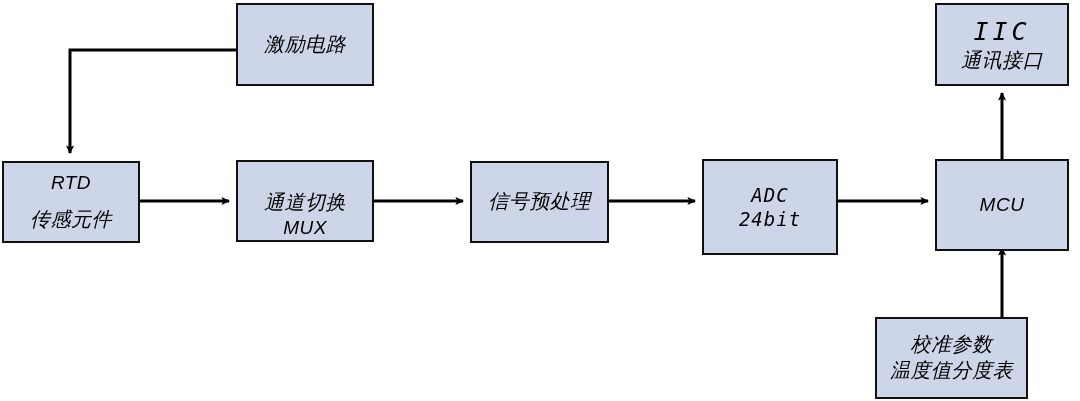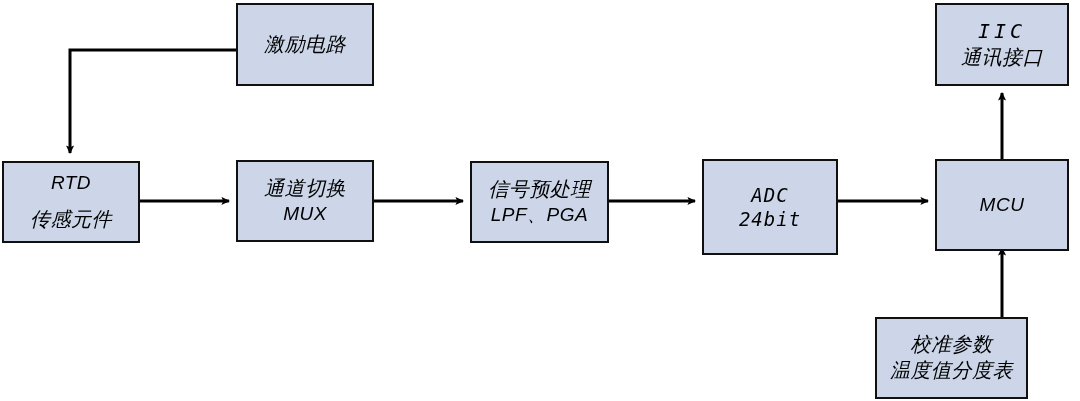--- a/index.html
+++ b/index.html
@@ -47,33 +47,33 @@
     font-size: 20px;
     letter-spacing: 0.5px;
   }
   .mono {
     font-family: "DejaVu Sans Mono", "Liberation Mono", monospace;
     font-size: 19px;
     letter-spacing: 1px;
   }
   .mono-wide {
     font-family: "DejaVu Sans Mono", "Liberation Mono", monospace;
-    font-size: 20px;
+    font-size: 25px;
     letter-spacing: 4px;
   }
   .sans {
     font-family: "Liberation Sans", "DejaVu Sans", sans-serif;
     font-size: 19px;
     letter-spacing: 0.5px;
   }
 
   
   #node-excitation   { left: 236px; top: 3px;   width: 138px; height: 83px; }
   #node-rtd          { left: 2px;   top: 161px; width: 138px; height: 82px; gap: 12px; }
-  #node-mux          { left: 236px; top: 160px; width: 138px; height: 82px; }
+  #node-mux          { left: 236px; top: 160px; width: 138px; height: 82px; justify-content: flex-end; }
   #node-preprocess   { left: 470px; top: 161px; width: 139px; height: 82px; }
   #node-adc          { left: 702px; top: 159px; width: 136px; height: 96px; }
   #node-mcu          { left: 935px; top: 159px; width: 134px; height: 92px; }
   #node-iic          { left: 935px; top: 3px;   width: 134px; height: 83px; }
   #node-calibration  { left: 875px; top: 317px; width: 153px; height: 82px; }
 </style>
 </head>
 <body>
 
 <div id="diagram-root">
@@ -109,21 +109,20 @@
     <span class="node-line cjk">传感元件</span>
   </div>
 
   <div class="node" id="node-mux">
     <span class="node-line cjk">通道切换</span>
     <span class="node-line sans">MUX</span>
   </div>
 
   <div class="node" id="node-preprocess">
     <span class="node-line cjk">信号预处理</span>
-    <span class="node-line sans">LPF、PGA</span>
   </div>
 
   <div class="node" id="node-adc">
     <span class="node-line mono">ADC</span>
     <span class="node-line mono">24bit</span>
   </div>
 
   <div class="node" id="node-mcu">
     <span class="node-line sans">MCU</span>
   </div>

